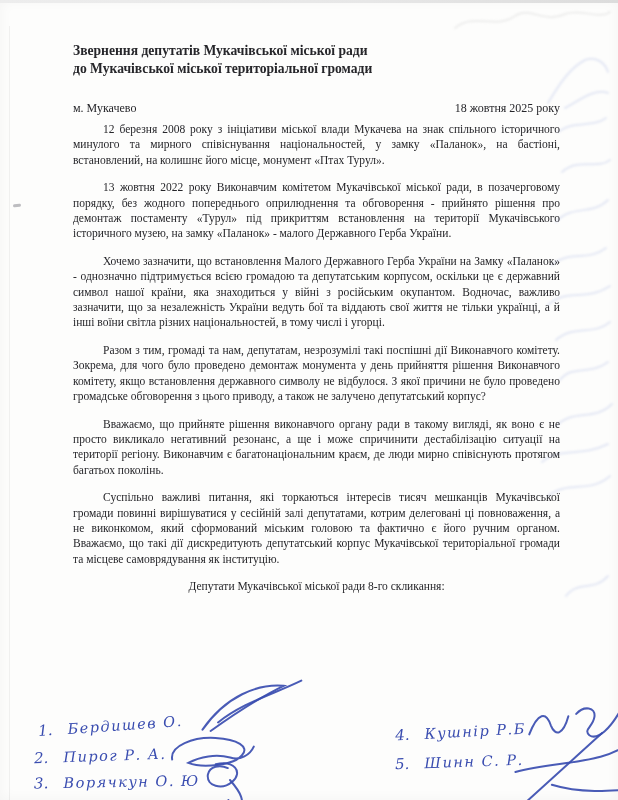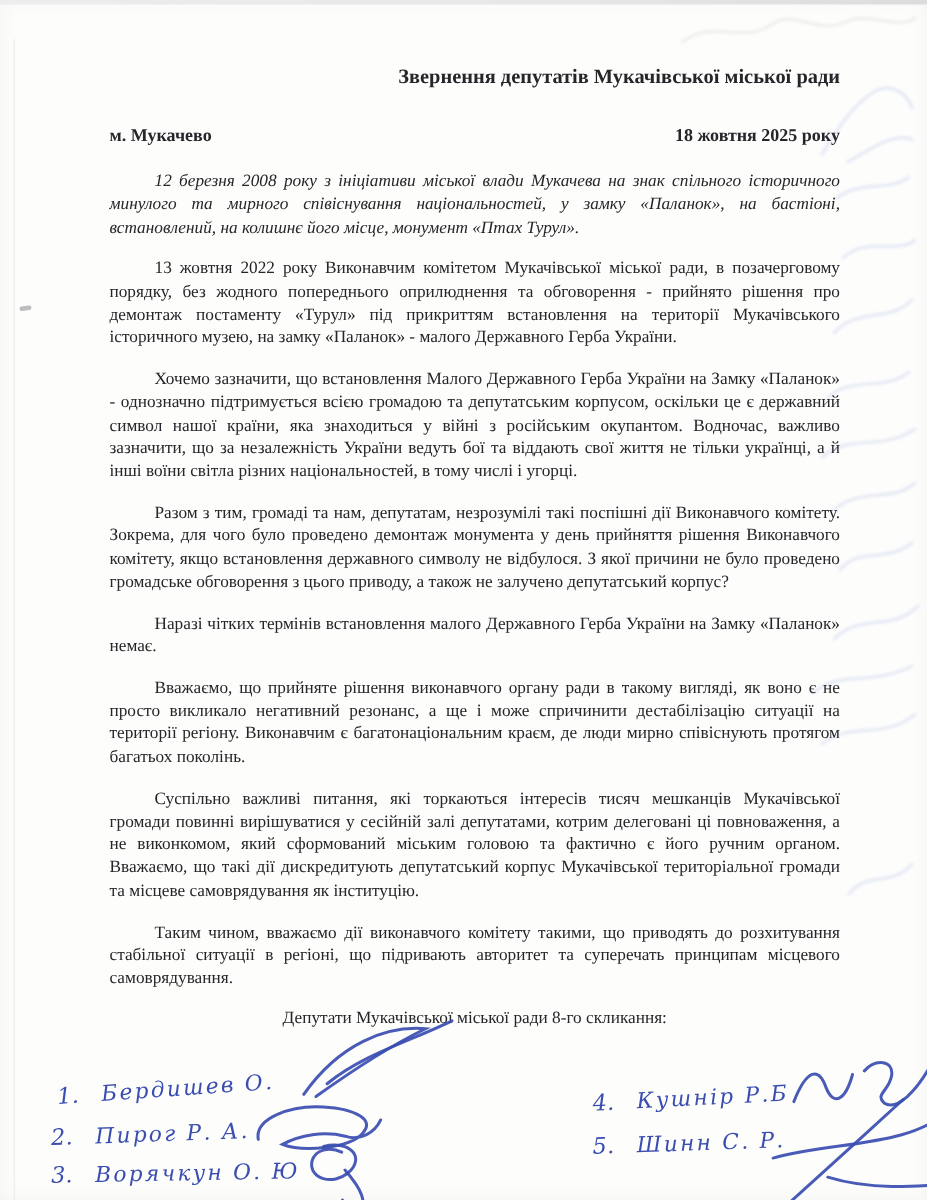--- a/index.html
+++ b/index.html
@@ -17,34 +17,34 @@
     background:linear-gradient(90deg,#ededed 0%,#e7e7e7 60%,#dcdcdc 100%);
   }
   .left-edge{
     position:absolute;left:9px;top:26px;bottom:0;width:1px;
     background:rgba(0,0,0,0.05);
   }
   .content{
     position:absolute;left:73px;top:42px;width:487px;
   }
   .title{
-    text-align:right;font-weight:bold;
+    text-align:left;font-weight:bold;
     font-size:13.6px;line-height:18px;
   }
   .meta-row{
     display:flex;justify-content:space-between;
-    font-weight:bold;font-size:12px;
+    font-weight:normal;font-size:12px;
     margin-top:23px;
   }
   .bodytext p{
     font-size:11.5px;line-height:15.3px;
     text-align:justify;text-indent:30px;
     margin:12.5px 0 0 0;
   }
-  .bodytext p:first-child{margin-top:16px;font-style:italic;}
+  .bodytext p:first-child{margin-top:6px;}
   .closing{
     text-align:center;font-size:11.5px;margin-top:13px;
   }
   
   .sig-row{
     position:absolute;
     color:#3a4db0;
     font-family:"DejaVu Serif","Liberation Serif",serif;
     font-style:italic;
     white-space:nowrap;
@@ -95,36 +95,35 @@
     <path d="M8,30 C26,14 46,26 74,12"></path>
     <path d="M14,64 C34,48 56,62 76,44"></path>
   </svg>
   <svg class="ghost" style="left:558px;top:560px;" width="56" height="56" viewBox="0 0 56 56">
     <path d="M8,36 C20,20 36,32 50,16"></path>
   </svg>
 
   <div class="content">
     <div class="title">
       <div>Звернення депутатів Мукачівської міської ради</div>
+      <div>до Мукачівської міської територіальної громади</div>
     </div>
 
     <div class="meta-row">
       <span>м. Мукачево</span>
       <span>18 жовтня 2025 року</span>
     </div>
 
     <div class="bodytext">
       <p>12 березня 2008 року з ініціативи міської влади Мукачева на знак спільного історичного минулого та мирного співіснування національностей, у замку «Паланок», на бастіоні, встановлений, на колишнє його місце, монумент «Птах Турул».</p>
       <p>13 жовтня 2022 року Виконавчим комітетом Мукачівської міської ради, в позачерговому порядку, без жодного попереднього оприлюднення та обговорення - прийнято рішення про демонтаж постаменту «Турул» під прикриттям встановлення на території Мукачівського історичного музею, на замку «Паланок» - малого Державного Герба України.</p>
       <p>Хочемо зазначити, що встановлення Малого Державного Герба України на Замку «Паланок» - однозначно підтримується всією громадою та депутатським корпусом, оскільки це є державний символ нашої країни, яка знаходиться у війні з російським окупантом. Водночас, важливо зазначити, що за незалежність України ведуть бої та віддають свої життя не тільки українці, а й інші воїни світла різних національностей, в тому числі і угорці.</p>
       <p>Разом з тим, громаді та нам, депутатам, незрозумілі такі поспішні дії Виконавчого комітету. Зокрема, для чого було проведено демонтаж монумента у день прийняття рішення Виконавчого комітету, якщо встановлення державного символу не відбулося. З якої причини не було проведено громадське обговорення з цього приводу, а також не залучено депутатський корпус?</p>
-      <p>Наразі чітких термінів встановлення малого Державного Герба України на Замку «Паланок» немає.</p>
       <p>Вважаємо, що прийняте рішення виконавчого органу ради в такому вигляді, як воно є не просто викликало негативний резонанс, а ще і може спричинити дестабілізацію ситуації на території регіону. Виконавчим є багатонаціональним краєм, де люди мирно співіснують протягом багатьох поколінь.</p>
       <p>Суспільно важливі питання, які торкаються інтересів тисяч мешканців Мукачівської громади повинні вирішуватися у сесійній залі депутатами, котрим делеговані ці повноваження, а не виконкомом, який сформований міським головою та фактично є його ручним органом. Вважаємо, що такі дії дискредитують депутатський корпус Мукачівської територіальної громади та місцеве самоврядування як інституцію.</p>
-      <p>Таким чином, вважаємо дії виконавчого комітету такими, що приводять до розхитування стабільної ситуації в регіоні, що підривають авторитет та суперечать принципам місцевого самоврядування.</p>
     </div>
 
     <div class="closing">Депутати Мукачівської міської ради 8-го  скликання:</div>
   </div>
 
   <div class="sig-row" style="left:38px;top:716px;transform:rotate(-4deg);">
     <span class="num">1.</span>
     <span class="name">Бердишев О.</span>
     <svg class="stroke-svg" style="left:160px;top:-24px;" width="110" height="50" viewBox="0 0 110 50">
       <path d="M4,44 C30,12 62,2 88,6 C68,14 38,30 12,46"></path>

